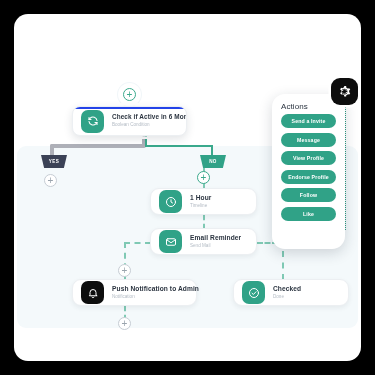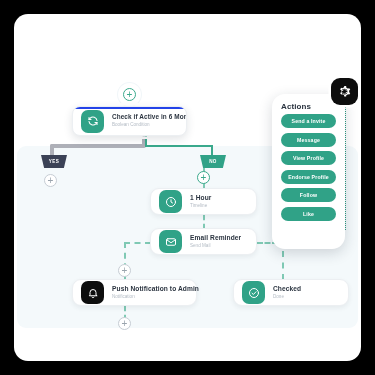--- a/index.html
+++ b/index.html
@@ -120,21 +120,21 @@
   #actions-panel {
     position: absolute;
     left: 258px; top: 80px;
     width: 73px; height: 155px;
     background: #ffffff;
     border-radius: 13px;
     box-shadow: 0 4px 14px rgba(25,40,55,0.18);
     padding: 8px 9px 9px 9px;
   }
   #actions-title {
-    font-size: 8px; font-weight: bold; color: #2b3440;
+    font-size: 8px; font-weight: normal; color: #2b3440;
     margin-bottom: 3px; letter-spacing: .1px;
   }
   .action-btn {
     height: 14px;
     background: #30a287;
     border-radius: 7px;
     display: flex; align-items: center; justify-content: center;
     color: #ffffff; font-size: 5.2px; font-weight: bold;
     letter-spacing: .15px; margin-bottom: 4.5px;
     border: none; width: 100%;

